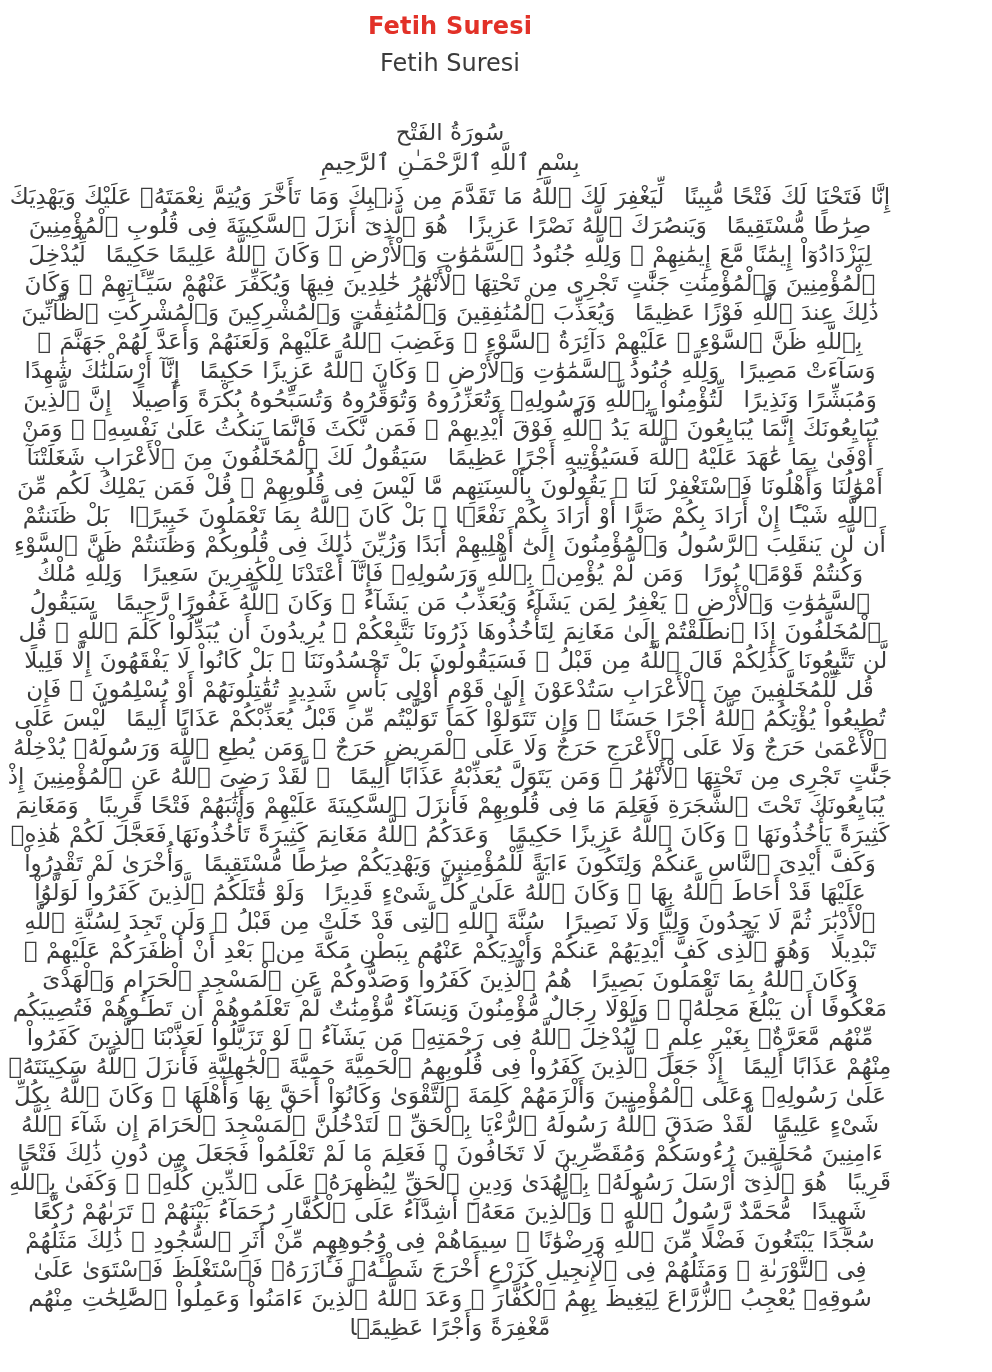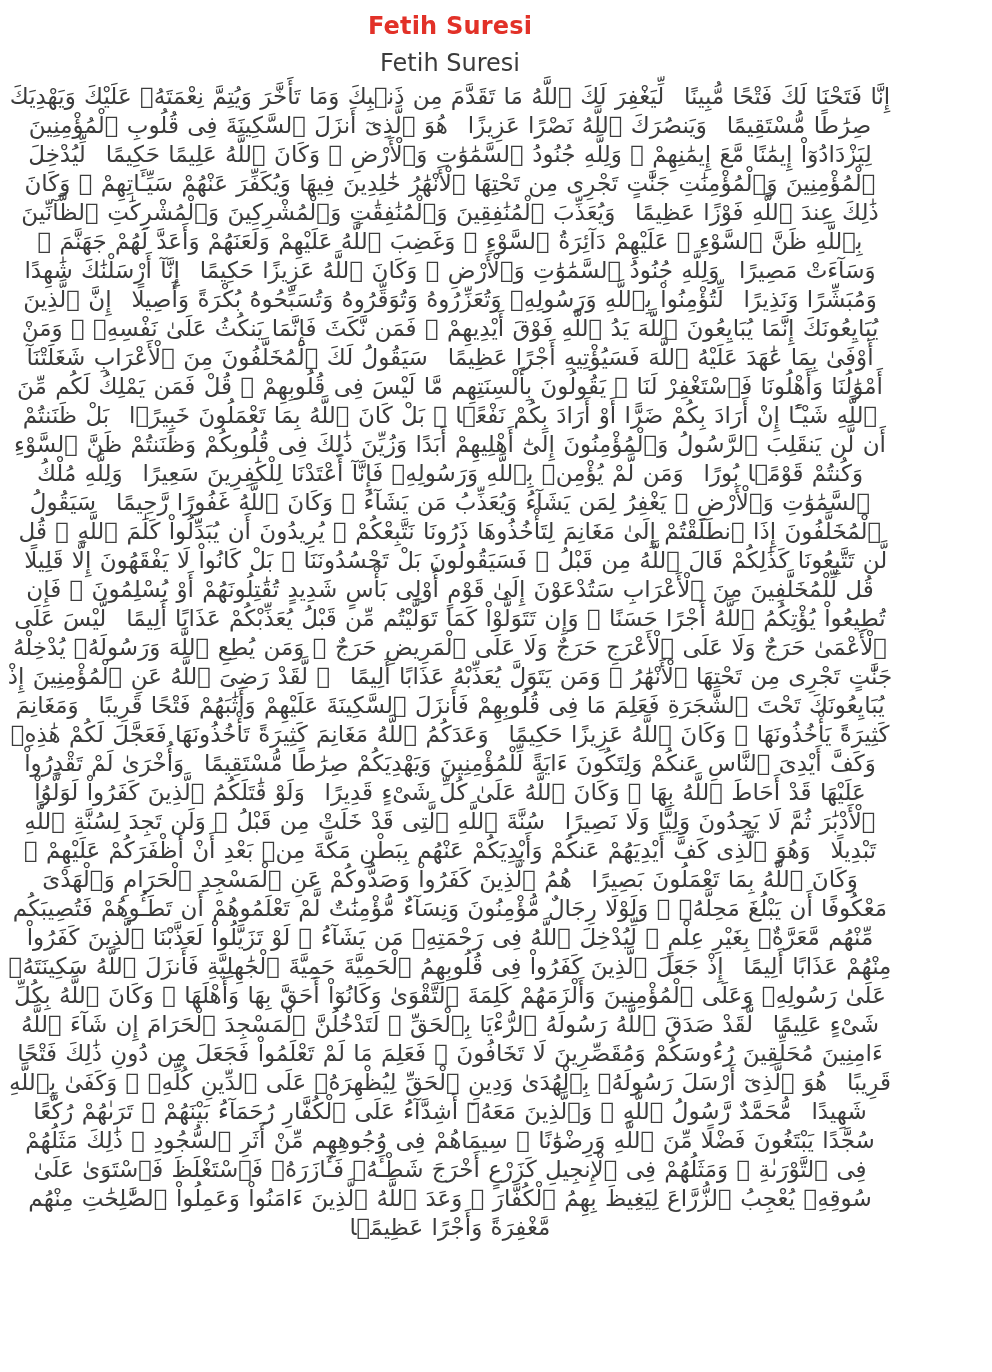--- a/index.html
+++ b/index.html
@@ -61,16 +61,20 @@
 </style>
 </head>
 <body>
 
 <main class="page">
 
   <h1 class="title">Fetih Suresi</h1>
 
   <div class="subtitle">Fetih Suresi</div>
 
+  <section class="surah-header">
+    <div class="surah-name" dir="rtl" lang="ar">سُورَةُ الفَتْح</div>
+    <div class="bismillah" dir="rtl" lang="ar">بِسْمِ ٱللَّهِ ٱلرَّحْمَـٰنِ ٱلرَّحِيمِ</div>
+  </section>
 
   <p class="surah-text" dir="rtl" lang="ar">إِنَّا فَتَحْنَا لَكَ فَتْحًا مُّبِينًا  لِّيَغْفِرَ لَكَ ٱللَّهُ مَا تَقَدَّمَ مِن ذَنۢبِكَ وَمَا تَأَخَّرَ وَيُتِمَّ نِعْمَتَهُۥ عَلَيْكَ وَيَهْدِيَكَ صِرَٰطًا مُّسْتَقِيمًا  وَيَنصُرَكَ ٱللَّهُ نَصْرًا عَزِيزًا  هُوَ ٱلَّذِىٓ أَنزَلَ ٱلسَّكِينَةَ فِى قُلُوبِ ٱلْمُؤْمِنِينَ لِيَزْدَادُوٓاْ إِيمَٰنًا مَّعَ إِيمَٰنِهِمْ ۗ وَلِلَّهِ جُنُودُ ٱلسَّمَٰوَٰتِ وَٱلْأَرْضِ ۚ وَكَانَ ٱللَّهُ عَلِيمًا حَكِيمًا  لِّيُدْخِلَ ٱلْمُؤْمِنِينَ وَٱلْمُؤْمِنَٰتِ جَنَّٰتٍ تَجْرِى مِن تَحْتِهَا ٱلْأَنْهَٰرُ خَٰلِدِينَ فِيهَا وَيُكَفِّرَ عَنْهُمْ سَيِّـَٔاتِهِمْ ۚ وَكَانَ ذَٰلِكَ عِندَ ٱللَّهِ فَوْزًا عَظِيمًا  وَيُعَذِّبَ ٱلْمُنَٰفِقِينَ وَٱلْمُنَٰفِقَٰتِ وَٱلْمُشْرِكِينَ وَٱلْمُشْرِكَٰتِ ٱلظَّآنِّينَ بِٱللَّهِ ظَنَّ ٱلسَّوْءِ ۚ عَلَيْهِمْ دَآئِرَةُ ٱلسَّوْءِ ۖ وَغَضِبَ ٱللَّهُ عَلَيْهِمْ وَلَعَنَهُمْ وَأَعَدَّ لَهُمْ جَهَنَّمَ ۖ وَسَآءَتْ مَصِيرًا  وَلِلَّهِ جُنُودُ ٱلسَّمَٰوَٰتِ وَٱلْأَرْضِ ۚ وَكَانَ ٱللَّهُ عَزِيزًا حَكِيمًا  إِنَّآ أَرْسَلْنَٰكَ شَٰهِدًا وَمُبَشِّرًا وَنَذِيرًا  لِّتُؤْمِنُواْ بِٱللَّهِ وَرَسُولِهِۦ وَتُعَزِّرُوهُ وَتُوَقِّرُوهُ وَتُسَبِّحُوهُ بُكْرَةً وَأَصِيلًا  إِنَّ ٱلَّذِينَ يُبَايِعُونَكَ إِنَّمَا يُبَايِعُونَ ٱللَّهَ يَدُ ٱللَّهِ فَوْقَ أَيْدِيهِمْ ۚ فَمَن نَّكَثَ فَإِنَّمَا يَنكُثُ عَلَىٰ نَفْسِهِۦ ۖ وَمَنْ أَوْفَىٰ بِمَا عَٰهَدَ عَلَيْهُ ٱللَّهَ فَسَيُؤْتِيهِ أَجْرًا عَظِيمًا  سَيَقُولُ لَكَ ٱلْمُخَلَّفُونَ مِنَ ٱلْأَعْرَابِ شَغَلَتْنَآ أَمْوَٰلُنَا وَأَهْلُونَا فَٱسْتَغْفِرْ لَنَا ۚ يَقُولُونَ بِأَلْسِنَتِهِم مَّا لَيْسَ فِى قُلُوبِهِمْ ۚ قُلْ فَمَن يَمْلِكُ لَكُم مِّنَ ٱللَّهِ شَيْـًٔا إِنْ أَرَادَ بِكُمْ ضَرًّا أَوْ أَرَادَ بِكُمْ نَفْعًۢا ۚ بَلْ كَانَ ٱللَّهُ بِمَا تَعْمَلُونَ خَبِيرًۢا  بَلْ ظَنَنتُمْ أَن لَّن يَنقَلِبَ ٱلرَّسُولُ وَٱلْمُؤْمِنُونَ إِلَىٰٓ أَهْلِيهِمْ أَبَدًا وَزُيِّنَ ذَٰلِكَ فِى قُلُوبِكُمْ وَظَنَنتُمْ ظَنَّ ٱلسَّوْءِ وَكُنتُمْ قَوْمًۢا بُورًا  وَمَن لَّمْ يُؤْمِنۢ بِٱللَّهِ وَرَسُولِهِۦ فَإِنَّآ أَعْتَدْنَا لِلْكَٰفِرِينَ سَعِيرًا  وَلِلَّهِ مُلْكُ ٱلسَّمَٰوَٰتِ وَٱلْأَرْضِ ۚ يَغْفِرُ لِمَن يَشَآءُ وَيُعَذِّبُ مَن يَشَآءُ ۚ وَكَانَ ٱللَّهُ غَفُورًا رَّحِيمًا  سَيَقُولُ ٱلْمُخَلَّفُونَ إِذَا ٱنطَلَقْتُمْ إِلَىٰ مَغَانِمَ لِتَأْخُذُوهَا ذَرُونَا نَتَّبِعْكُمْ ۖ يُرِيدُونَ أَن يُبَدِّلُواْ كَلَٰمَ ٱللَّهِ ۚ قُل لَّن تَتَّبِعُونَا كَذَٰلِكُمْ قَالَ ٱللَّهُ مِن قَبْلُ ۖ فَسَيَقُولُونَ بَلْ تَحْسُدُونَنَا ۚ بَلْ كَانُواْ لَا يَفْقَهُونَ إِلَّا قَلِيلًا  قُل لِّلْمُخَلَّفِينَ مِنَ ٱلْأَعْرَابِ سَتُدْعَوْنَ إِلَىٰ قَوْمٍ أُوْلِى بَأْسٍ شَدِيدٍ تُقَٰتِلُونَهُمْ أَوْ يُسْلِمُونَ ۖ فَإِن تُطِيعُواْ يُؤْتِكُمُ ٱللَّهُ أَجْرًا حَسَنًا ۖ وَإِن تَتَوَلَّوْاْ كَمَا تَوَلَّيْتُم مِّن قَبْلُ يُعَذِّبْكُمْ عَذَابًا أَلِيمًا  لَّيْسَ عَلَى ٱلْأَعْمَىٰ حَرَجٌ وَلَا عَلَى ٱلْأَعْرَجِ حَرَجٌ وَلَا عَلَى ٱلْمَرِيضِ حَرَجٌ ۗ وَمَن يُطِعِ ٱللَّهَ وَرَسُولَهُۥ يُدْخِلْهُ جَنَّٰتٍ تَجْرِى مِن تَحْتِهَا ٱلْأَنْهَٰرُ ۖ وَمَن يَتَوَلَّ يُعَذِّبْهُ عَذَابًا أَلِيمًا  ۞ لَّقَدْ رَضِىَ ٱللَّهُ عَنِ ٱلْمُؤْمِنِينَ إِذْ يُبَايِعُونَكَ تَحْتَ ٱلشَّجَرَةِ فَعَلِمَ مَا فِى قُلُوبِهِمْ فَأَنزَلَ ٱلسَّكِينَةَ عَلَيْهِمْ وَأَثَٰبَهُمْ فَتْحًا قَرِيبًا  وَمَغَانِمَ كَثِيرَةً يَأْخُذُونَهَا ۗ وَكَانَ ٱللَّهُ عَزِيزًا حَكِيمًا  وَعَدَكُمُ ٱللَّهُ مَغَانِمَ كَثِيرَةً تَأْخُذُونَهَا فَعَجَّلَ لَكُمْ هَٰذِهِۦ وَكَفَّ أَيْدِىَ ٱلنَّاسِ عَنكُمْ وَلِتَكُونَ ءَايَةً لِّلْمُؤْمِنِينَ وَيَهْدِيَكُمْ صِرَٰطًا مُّسْتَقِيمًا  وَأُخْرَىٰ لَمْ تَقْدِرُواْ عَلَيْهَا قَدْ أَحَاطَ ٱللَّهُ بِهَا ۚ وَكَانَ ٱللَّهُ عَلَىٰ كُلِّ شَىْءٍ قَدِيرًا  وَلَوْ قَٰتَلَكُمُ ٱلَّذِينَ كَفَرُواْ لَوَلَّوُاْ ٱلْأَدْبَٰرَ ثُمَّ لَا يَجِدُونَ وَلِيًّا وَلَا نَصِيرًا  سُنَّةَ ٱللَّهِ ٱلَّتِى قَدْ خَلَتْ مِن قَبْلُ ۖ وَلَن تَجِدَ لِسُنَّةِ ٱللَّهِ تَبْدِيلًا  وَهُوَ ٱلَّذِى كَفَّ أَيْدِيَهُمْ عَنكُمْ وَأَيْدِيَكُمْ عَنْهُم بِبَطْنِ مَكَّةَ مِنۢ بَعْدِ أَنْ أَظْفَرَكُمْ عَلَيْهِمْ ۚ وَكَانَ ٱللَّهُ بِمَا تَعْمَلُونَ بَصِيرًا  هُمُ ٱلَّذِينَ كَفَرُواْ وَصَدُّوكُمْ عَنِ ٱلْمَسْجِدِ ٱلْحَرَامِ وَٱلْهَدْىَ مَعْكُوفًا أَن يَبْلُغَ مَحِلَّهُۥ ۚ وَلَوْلَا رِجَالٌ مُّؤْمِنُونَ وَنِسَآءٌ مُّؤْمِنَٰتٌ لَّمْ تَعْلَمُوهُمْ أَن تَطَـُٔوهُمْ فَتُصِيبَكُم مِّنْهُم مَّعَرَّةٌۢ بِغَيْرِ عِلْمٍ ۖ لِّيُدْخِلَ ٱللَّهُ فِى رَحْمَتِهِۦ مَن يَشَآءُ ۚ لَوْ تَزَيَّلُواْ لَعَذَّبْنَا ٱلَّذِينَ كَفَرُواْ مِنْهُمْ عَذَابًا أَلِيمًا  إِذْ جَعَلَ ٱلَّذِينَ كَفَرُواْ فِى قُلُوبِهِمُ ٱلْحَمِيَّةَ حَمِيَّةَ ٱلْجَٰهِلِيَّةِ فَأَنزَلَ ٱللَّهُ سَكِينَتَهُۥ عَلَىٰ رَسُولِهِۦ وَعَلَى ٱلْمُؤْمِنِينَ وَأَلْزَمَهُمْ كَلِمَةَ ٱلتَّقْوَىٰ وَكَانُوٓاْ أَحَقَّ بِهَا وَأَهْلَهَا ۚ وَكَانَ ٱللَّهُ بِكُلِّ شَىْءٍ عَلِيمًا  لَّقَدْ صَدَقَ ٱللَّهُ رَسُولَهُ ٱلرُّءْيَا بِٱلْحَقِّ ۖ لَتَدْخُلُنَّ ٱلْمَسْجِدَ ٱلْحَرَامَ إِن شَآءَ ٱللَّهُ ءَامِنِينَ مُحَلِّقِينَ رُءُوسَكُمْ وَمُقَصِّرِينَ لَا تَخَافُونَ ۖ فَعَلِمَ مَا لَمْ تَعْلَمُواْ فَجَعَلَ مِن دُونِ ذَٰلِكَ فَتْحًا قَرِيبًا  هُوَ ٱلَّذِىٓ أَرْسَلَ رَسُولَهُۥ بِٱلْهُدَىٰ وَدِينِ ٱلْحَقِّ لِيُظْهِرَهُۥ عَلَى ٱلدِّينِ كُلِّهِۦ ۚ وَكَفَىٰ بِٱللَّهِ شَهِيدًا  مُّحَمَّدٌ رَّسُولُ ٱللَّهِ ۚ وَٱلَّذِينَ مَعَهُۥٓ أَشِدَّآءُ عَلَى ٱلْكُفَّارِ رُحَمَآءُ بَيْنَهُمْ ۖ تَرَىٰهُمْ رُكَّعًا سُجَّدًا يَبْتَغُونَ فَضْلًا مِّنَ ٱللَّهِ وَرِضْوَٰنًا ۖ سِيمَاهُمْ فِى وُجُوهِهِم مِّنْ أَثَرِ ٱلسُّجُودِ ۚ ذَٰلِكَ مَثَلُهُمْ فِى ٱلتَّوْرَىٰةِ ۚ وَمَثَلُهُمْ فِى ٱلْإِنجِيلِ كَزَرْعٍ أَخْرَجَ شَطْـَٔهُۥ فَـَٔازَرَهُۥ فَٱسْتَغْلَظَ فَٱسْتَوَىٰ عَلَىٰ سُوقِهِۦ يُعْجِبُ ٱلزُّرَّاعَ لِيَغِيظَ بِهِمُ ٱلْكُفَّارَ ۗ وَعَدَ ٱللَّهُ ٱلَّذِينَ ءَامَنُواْ وَعَمِلُواْ ٱلصَّٰلِحَٰتِ مِنْهُم مَّغْفِرَةً وَأَجْرًا عَظِيمًۢا</p>
 
 </main>
 
 </body></html>

